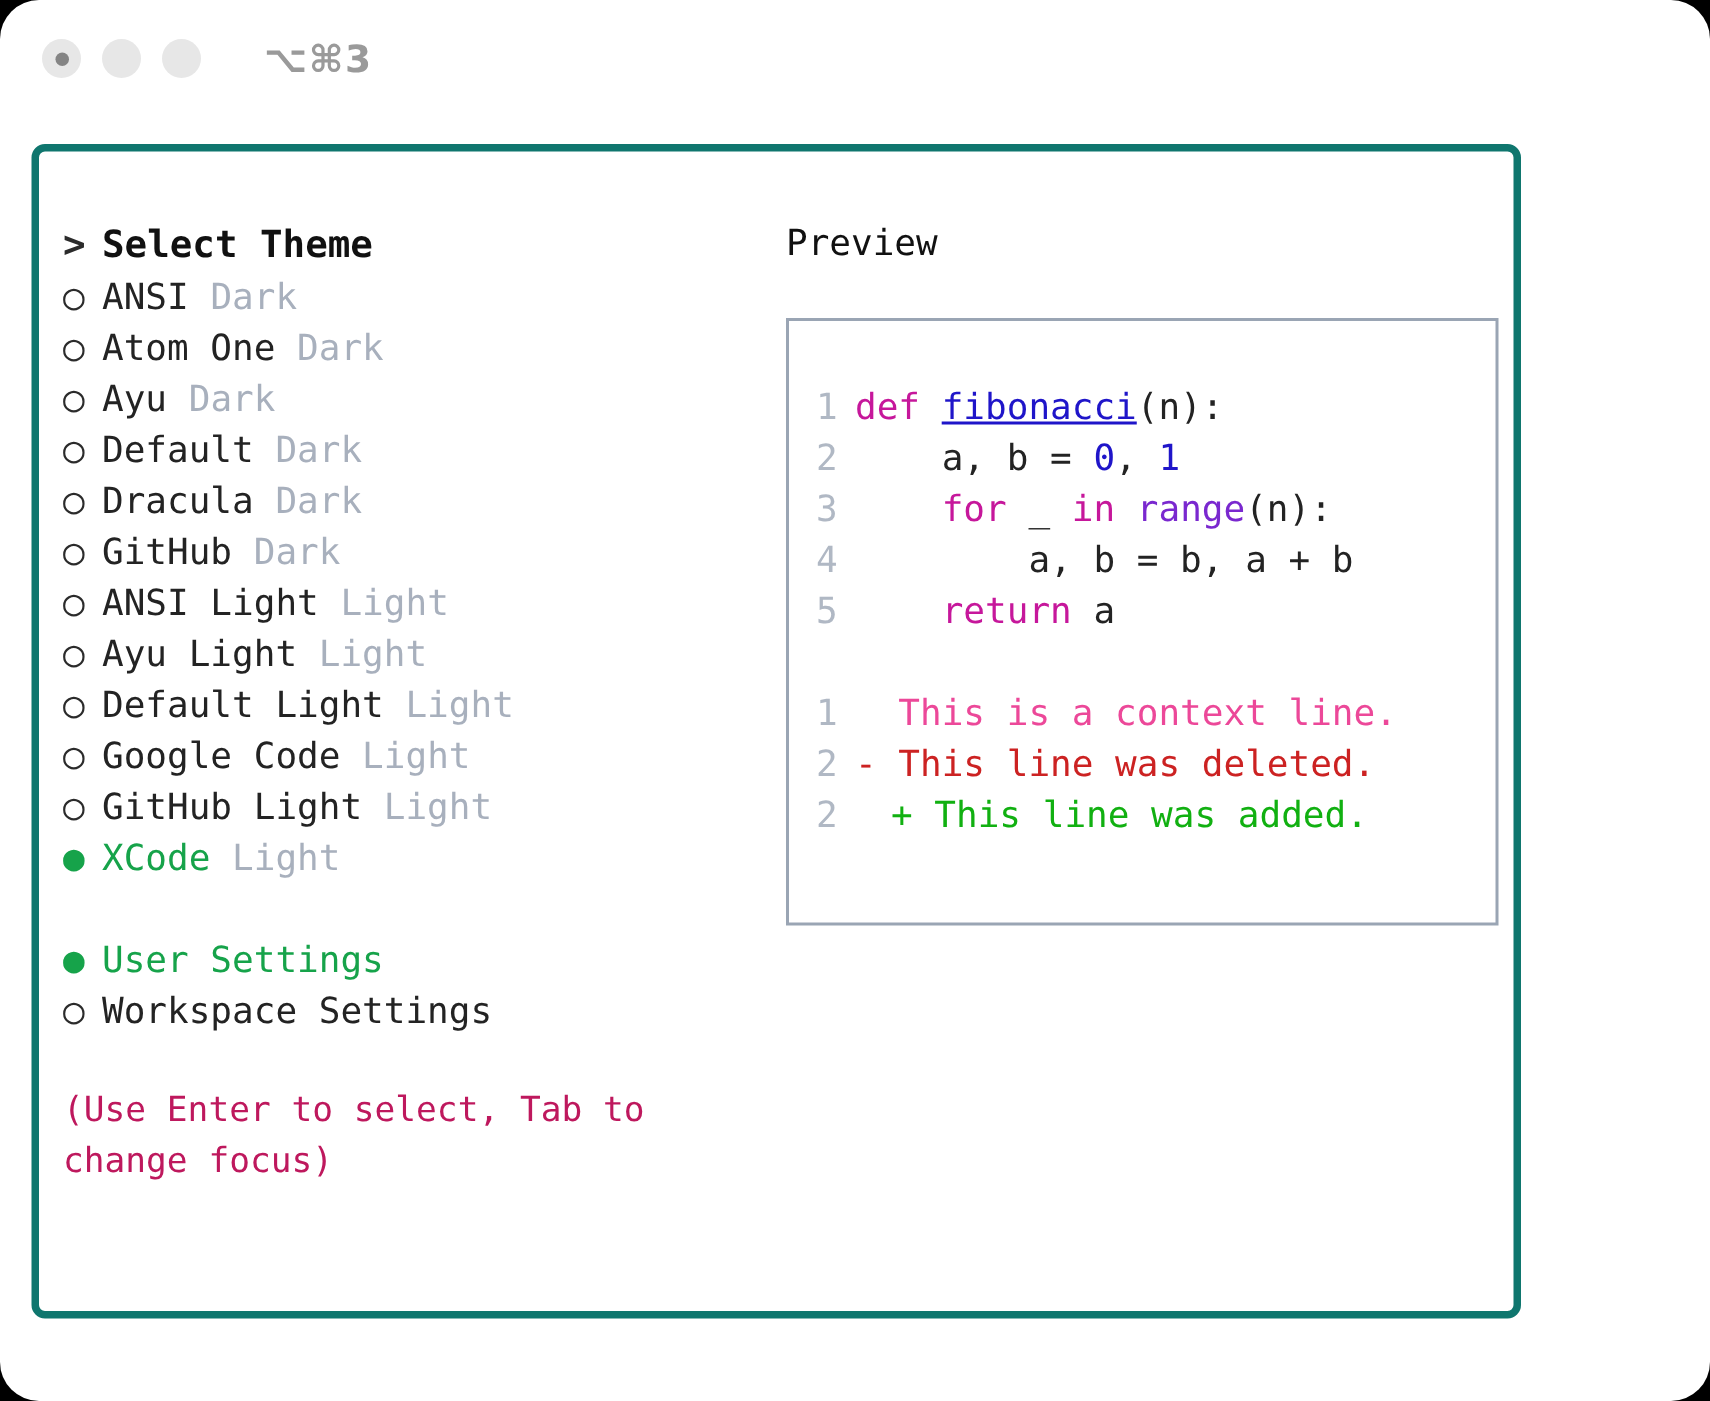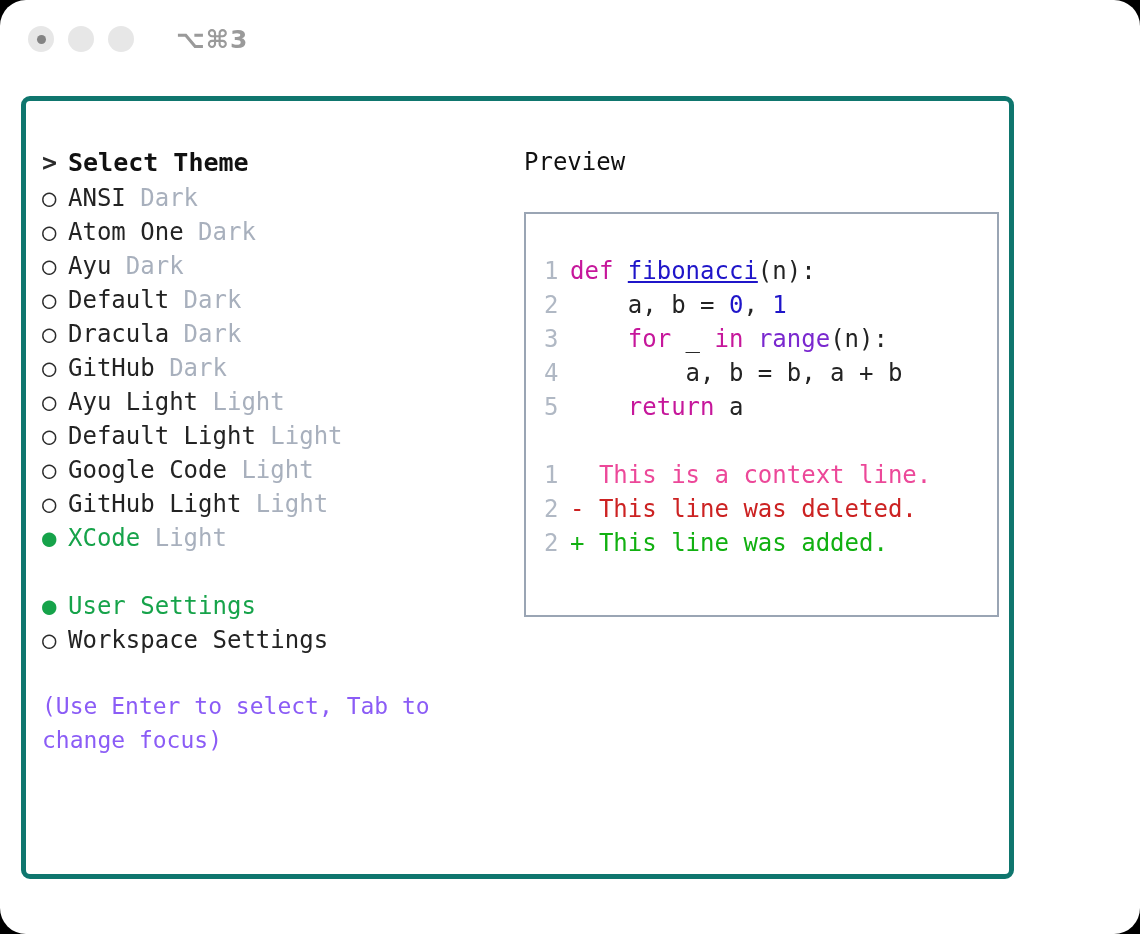--- a/index.html
+++ b/index.html
@@ -120,21 +120,21 @@
     color: #232323;
     white-space: pre;
     padding-left: 26px;
   }
   .spacer { height: 34px; }
   .hint {
     margin-top: 32px;
     font-family: "DejaVu Sans Mono", monospace;
     font-size: 23px;
     line-height: 34px;
-    color: #8b5cf6;
+    color: #be185d;
     width: 400px;
   }
 
   
   .right {
     position: absolute;
     left: 498px;
     top: 44px;
     width: 490px;
   }
@@ -166,21 +166,21 @@
     color: #b0b8c4;
   }
 
   .tok-kw  { color: #c6179b; }
   .tok-fn  { color: #1f15c9; text-decoration: underline; }
   .tok-bi  { color: #7a28cf; }
   .tok-num { color: #1f15c9; }
   .tok-pl  { color: #232323; }
   .tok-ctx { color: #ec4899; }
   .tok-del { color: #cc2222; }
-  .tok-add { color: #11b011; }
+  .tok-add { color: #11b011; margin-left: 24px; }
 </style>
 </head>
 <body>
 
 <div class="screen">
 
   <div class="titlebar">
     <div class="dot">
         <div class="inner"></div>
       </div>
@@ -196,20 +196,21 @@
 
         <div class="row header"><span class="marker">&gt;</span><span>Select Theme</span></div>
 
         <div id="theme-list">
             <div class="row"><span class="marker">○</span><span class="name">ANSI</span><span> </span><span class="variant">Dark</span></div>
             <div class="row"><span class="marker">○</span><span class="name">Atom One</span><span> </span><span class="variant">Dark</span></div>
             <div class="row"><span class="marker">○</span><span class="name">Ayu</span><span> </span><span class="variant">Dark</span></div>
             <div class="row"><span class="marker">○</span><span class="name">Default</span><span> </span><span class="variant">Dark</span></div>
             <div class="row"><span class="marker">○</span><span class="name">Dracula</span><span> </span><span class="variant">Dark</span></div>
             <div class="row"><span class="marker">○</span><span class="name">GitHub</span><span> </span><span class="variant">Dark</span></div>
+            <div class="row"><span class="marker">○</span><span class="name">ANSI Light</span><span> </span><span class="variant">Light</span></div>
             <div class="row"><span class="marker">○</span><span class="name">Ayu Light</span><span> </span><span class="variant">Light</span></div>
             <div class="row"><span class="marker">○</span><span class="name">Default Light</span><span> </span><span class="variant">Light</span></div>
             <div class="row"><span class="marker">○</span><span class="name">Google Code</span><span> </span><span class="variant">Light</span></div>
             <div class="row"><span class="marker">○</span><span class="name">GitHub Light</span><span> </span><span class="variant">Light</span></div>
             <div class="row"><span class="marker sel">●</span><span class="name sel">XCode</span><span> </span><span class="variant">Light</span></div>
           </div>
 
         <div class="spacer"></div>
 
 

